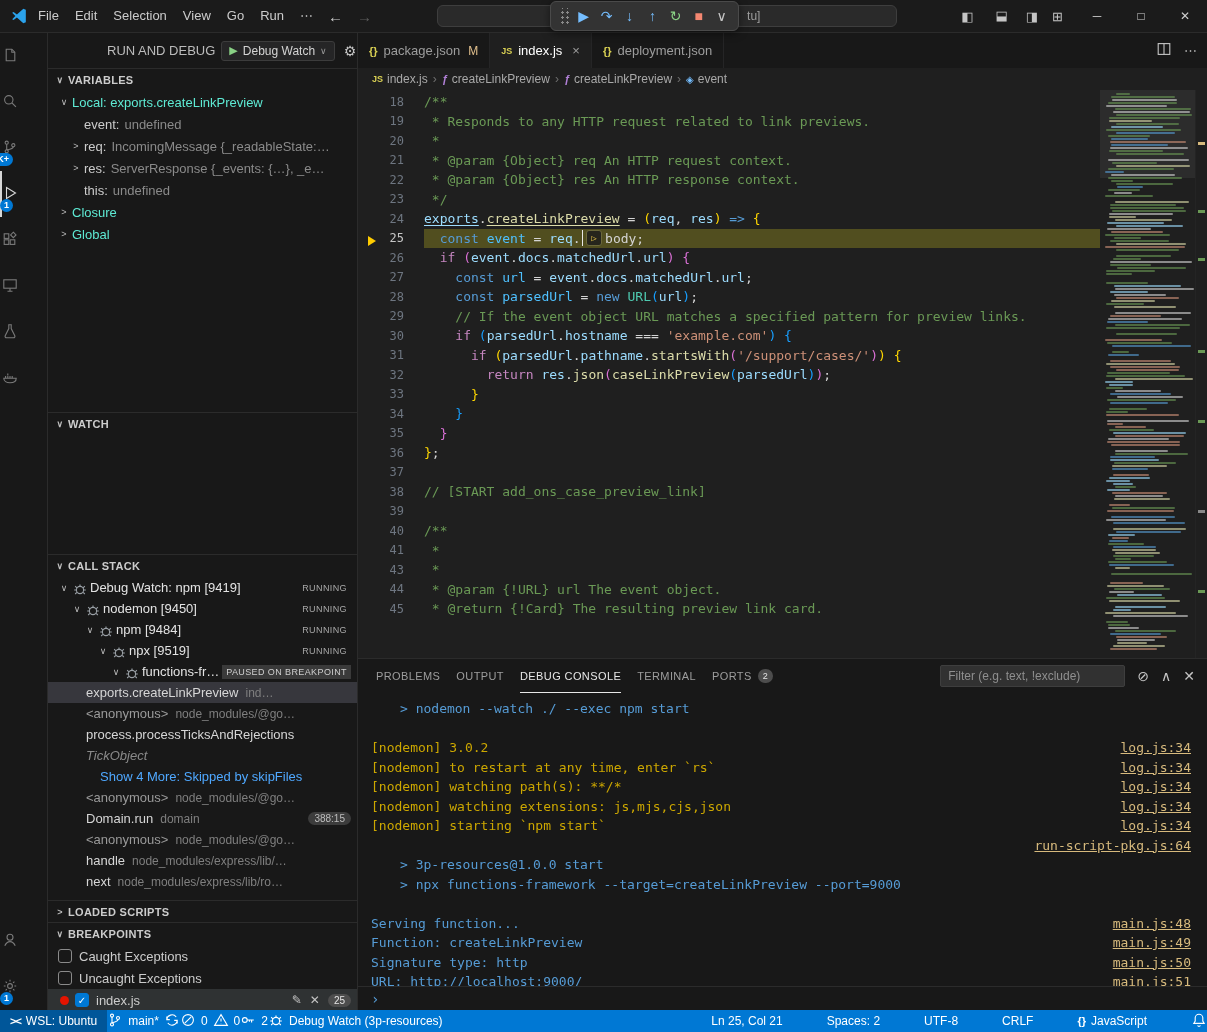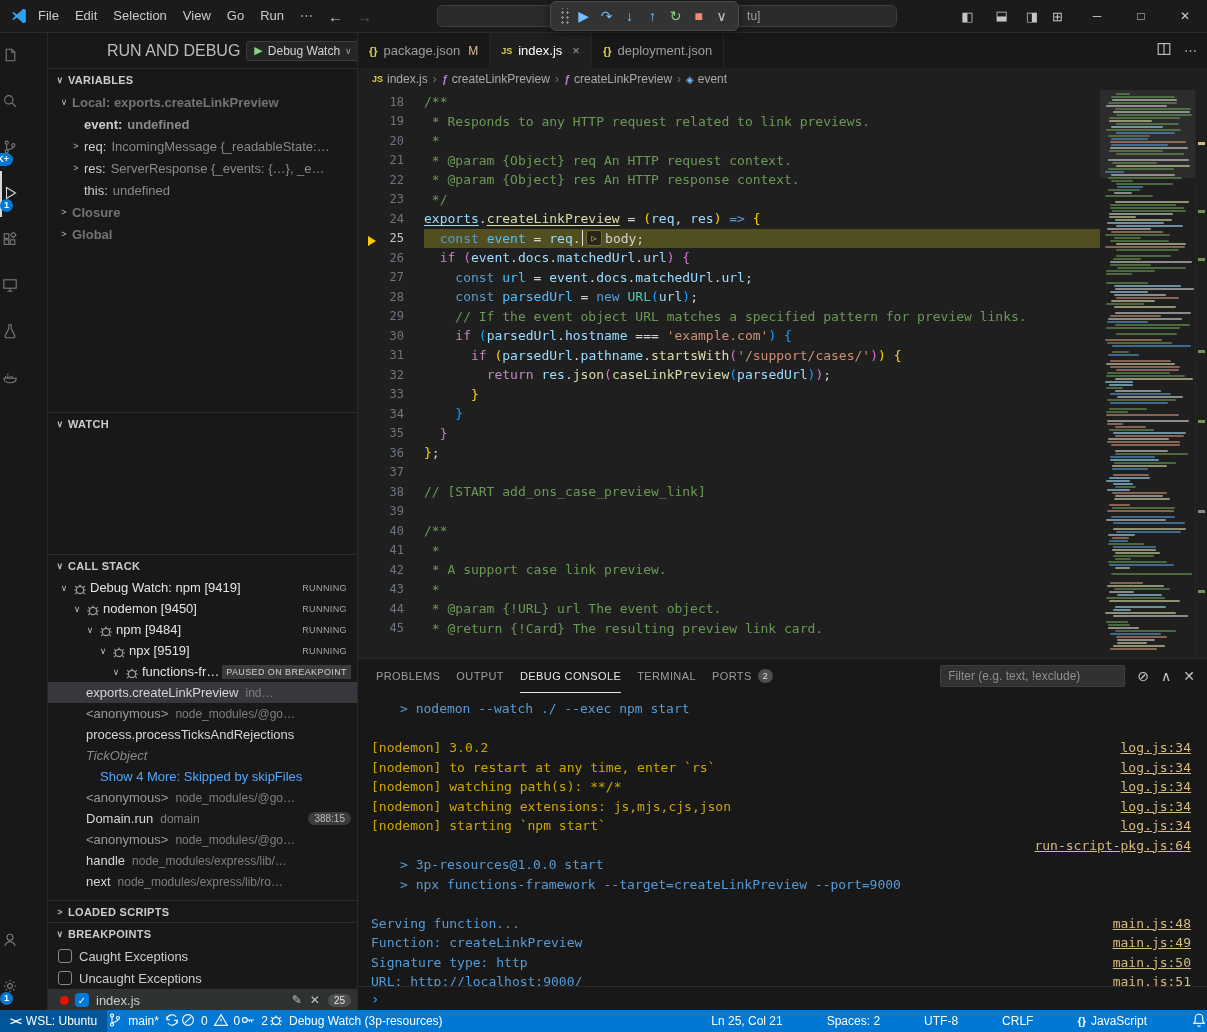--- a/index.html
+++ b/index.html
@@ -31,31 +31,31 @@
 
 .activitybar{width:48px;background:#181818;border-right:1px solid #2b2b2b;display:flex;flex-direction:column;align-items:flex-start;}
 .ab-item{height:46px;display:flex;align-items:center;justify-content:center;color:#7a7a7a;position:relative;border-left:2px solid transparent;border-right:2px solid transparent;}
 .ab-item.active{color:#d7d7d7;border-left-color:#d7d7d7;}
 .ab-badge{position:absolute;bottom:5px;right:5px;background:#0078d4;color:#fff;font-size:9px;line-height:1;padding:2px 4px;border-radius:8px;font-weight:bold;}
 .ab-bottom{margin-top:auto;}
 
 
 .sidebar{width:310px;background:#181818;border-right:1px solid #2b2b2b;display:flex;flex-direction:column;font-size:13px;overflow:hidden;}
 .sidebar-header{height:35px;flex:none;display:flex;align-items:center;padding:0 8px 0 16px;gap:6px;}
-.sidebar-title{font-size:16px;color:#bcbcbc;white-space:nowrap;padding-left:43px;}
+.sidebar-title{font-size:13px;color:#bcbcbc;white-space:nowrap;padding-left:43px;}
 .launch-btn{display:flex;align-items:center;gap:5px;background:#252526;border:1px solid #3c3c3c;border-radius:3px;padding:2px 7px;color:#d4d4d4;font-size:12px;white-space:nowrap;}
 .launch-play{color:#89d185;font-size:11px;}
 .launch-chevron{color:#9a9a9a;font-size:9px;}
 .hdr-ico{color:#c5c5c5;font-size:14px;padding:0 3px;}
 .section{border-top:1px solid #2b2b2b;overflow:hidden;display:flex;flex-direction:column;}
 .section-header{height:22px;flex:none;display:flex;align-items:center;font-size:11px;font-weight:bold;color:#cccccc;padding-left:4px;letter-spacing:.3px;}
 .twisty{width:16px;text-align:center;color:#bdbdbd;font-size:9px;flex:none;}
 .sec-vars{height:344px;}.sec-watch{height:142px;}.sec-stack{height:346px;}.sec-loaded{height:22px;}.sec-bp{flex:1;}
 .row{height:22px;flex:none;display:flex;align-items:center;white-space:nowrap;overflow:hidden;padding-right:6px;}
-.scope-label{color:#737373;font-weight:bold;}
+.scope-label{color:#5eead4;font-weight:normal;}
 .var-name{color:#cccccc;margin-right:5px;}
 .var-value{color:#8a8a8a;}
 .cs-row{height:21px;}
 .cs-bug{width:14px;height:14px;margin-right:4px;color:#9aa0a6;flex:none;}
 .cs-label{color:#e3e3e3;overflow:hidden;text-overflow:ellipsis;}
 .cs-badge{margin-left:auto;font-size:9px;color:#a8a8a8;letter-spacing:.4px;padding:2px 4px;flex:none;}
 .cs-badge.paused{background:#3a3a3a;color:#cfcfcf;}
 .frame-name{color:#d6d6d6;margin-right:7px;}
 .frame-name.dim{color:#9a9a9a;}
 .frame-name.skipped{color:#8a8a8a;font-style:italic;}
@@ -272,21 +272,21 @@
     <div class="section sec-vars">
       <div class="section-header">
         <span class="twisty">∨</span>
         <span>VARIABLES</span>
       </div>
       <div>
           <div class="row" style="padding-left: 8px;">
             <span class="twisty">∨</span>
             <span class="scope-label">Local: exports.createLinkPreview</span>
           </div>
-          <div class="row" style="padding-left: 36px; font-weight: bold;">
+          <div class="row" style="padding-left: 36px;">
             <span class="var-name">event:</span>
             <span class="var-value">undefined</span>
           </div>
           <div class="row" style="padding-left: 20px;">
             <span class="twisty">&gt;</span>
             <span class="var-name">req:</span>
             <span class="var-value">IncomingMessage {_readableState:…</span>
           </div>
           <div class="row" style="padding-left: 20px;">
             <span class="twisty">&gt;</span>
@@ -583,24 +583,20 @@
             <div class="gutter">39</div>
             <div class="code-content"></div>
           </div>
           <div class="code-row">
             <div class="gutter">40</div>
             <div class="code-content"><span class="tk-c">/**</span></div>
           </div>
           <div class="code-row">
             <div class="gutter">41</div>
             <div class="code-content"><span class="tk-c"> *</span></div>
-          </div>
-          <div class="code-row">
-            <div class="gutter">42</div>
-            <div class="code-content"><span class="tk-c"> * A support case link preview.</span></div>
           </div>
           <div class="code-row">
             <div class="gutter">43</div>
             <div class="code-content"><span class="tk-c"> *</span></div>
           </div>
           <div class="code-row">
             <div class="gutter">44</div>
             <div class="code-content"><span class="tk-c"> * @param {!URL} url The event object.</span></div>
           </div>
           <div class="code-row">

